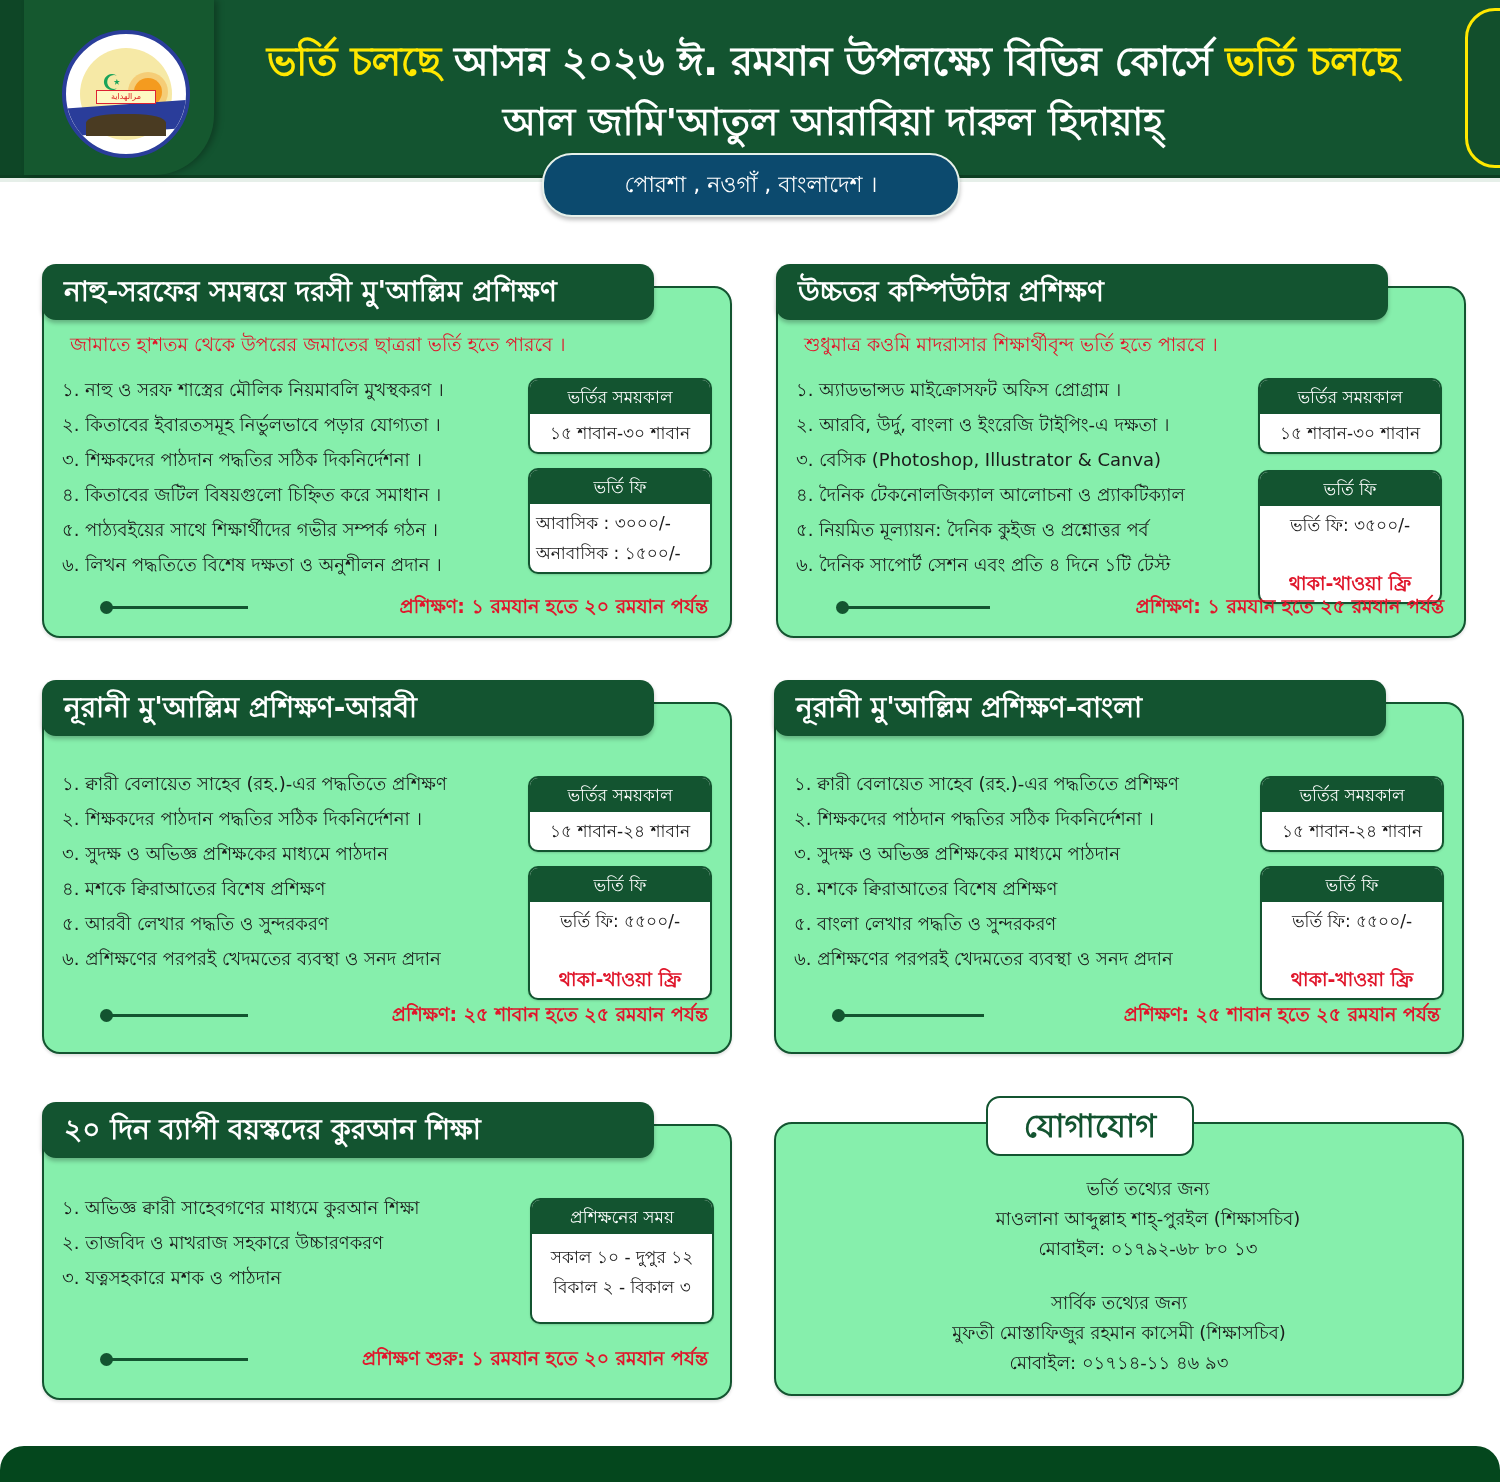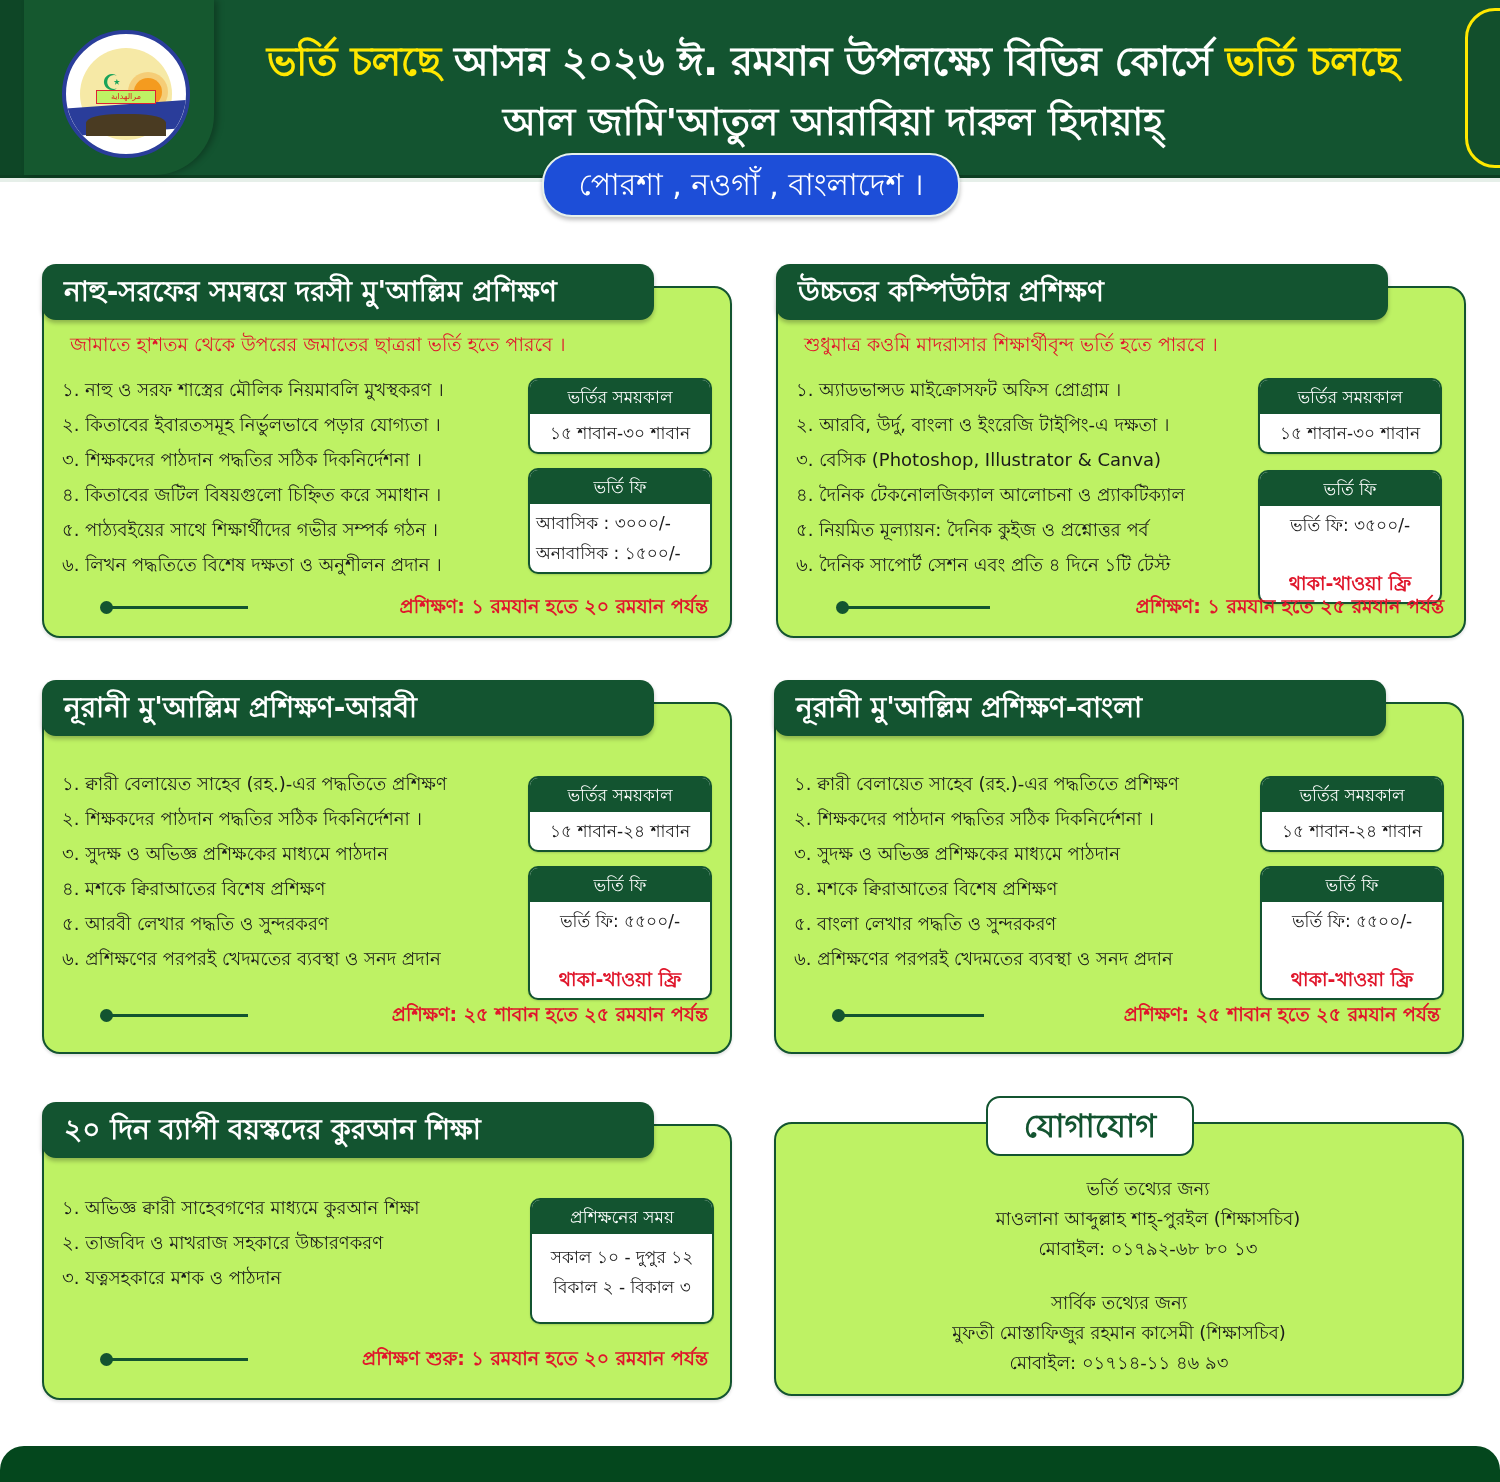--- a/index.html
+++ b/index.html
@@ -24,46 +24,46 @@
     border-radius: 50%; background: #ffffff; border: 4px solid #2a3d9a;
     overflow: hidden;
   }
   .logo .sky { position: absolute; left: 14px; top: 14px; width: 92px; height: 92px; border-radius: 50%; background: #f6e9a6; overflow: hidden; }
   .logo .sun { position: absolute; right: 10px; top: 30px; width: 28px; height: 28px; border-radius: 50%; background: #f49b1f; box-shadow: 0 0 0 6px rgba(244,155,31,0.35); }
   .logo .moon { position: absolute; left: 22px; top: 22px; font-size: 22px; color: #18a35a; }
   .logo .ribbon {
     position: absolute; left: -10px; top: 70px; width: 148px; height: 28px;
     background: #2a3d9a; transform: rotate(-4deg);
   }
-  .logo .banner { position: absolute; left: 30px; top: 56px; width: 60px; height: 14px; background: #bef264; border: 1px solid #d23; font-size: 8px; color: #d22; text-align: center; line-height: 12px; }
+  .logo .banner { position: absolute; left: 30px; top: 56px; width: 60px; height: 14px; background: #fef9c3; border: 1px solid #d23; font-size: 8px; color: #d22; text-align: center; line-height: 12px; }
   .logo .land { position: absolute; left: 20px; bottom: 18px; width: 80px; height: 22px; background: #4a3b22; border-radius: 40% 40% 0 0; }
 
   .title-line1 {
     position: absolute; left: 228px; top: 30px; width: 1210px; text-align: center;
     font-size: 40px; font-weight: bold; color: #ffffff; white-space: nowrap; letter-spacing: -0.5px;
   }
   .title-line1 .hl { color: #ffe800; }
   .title-line2 {
     position: absolute; left: 228px; top: 92px; width: 1210px; text-align: center;
     font-size: 38px; font-weight: bold; color: #ffffff; white-space: nowrap;
   }
   .right-badge {
     position: absolute; left: 1465px; top: 8px; width: 60px; height: 160px;
     border: 3px solid #ffe800; border-radius: 30px 0 0 30px; background: #124f2c;
   }
   .location-pill {
     position: absolute; left: 542px; top: 153px; width: 418px; height: 64px;
-    background: #1d4ed8; border-radius: 30px; border: 2px solid #e7f1ea;
+    background: #0c4a6e; border-radius: 30px; border: 2px solid #e7f1ea;
     box-shadow: 0 3px 4px rgba(0,0,0,0.25);
-    color: #ffffff; font-size: 30px; text-align: center; line-height: 60px; white-space: nowrap;
+    color: #ffffff; font-size: 22px; text-align: center; line-height: 60px; white-space: nowrap;
   }
 
   
   .card {
-    position: absolute; border: 2.5px solid #135430; border-radius: 18px; background: #bef264;
+    position: absolute; border: 2.5px solid #135430; border-radius: 18px; background: #86efac;
     box-shadow: 0 2px 3px rgba(0,0,0,0.12);
   }
   .card-title {
     position: absolute; left: -2px; top: -24px; height: 56px;
     background: #135430; color: #ffffff; font-size: 28px; font-weight: bold;
     border-radius: 14px; padding: 0 22px; line-height: 56px; white-space: nowrap;
     box-shadow: 0 3px 4px rgba(0,0,0,0.25);
   }
   .card-subtitle {
     position: absolute; left: 26px; top: 42px; color: #e0162b; font-size: 19px; white-space: nowrap;

